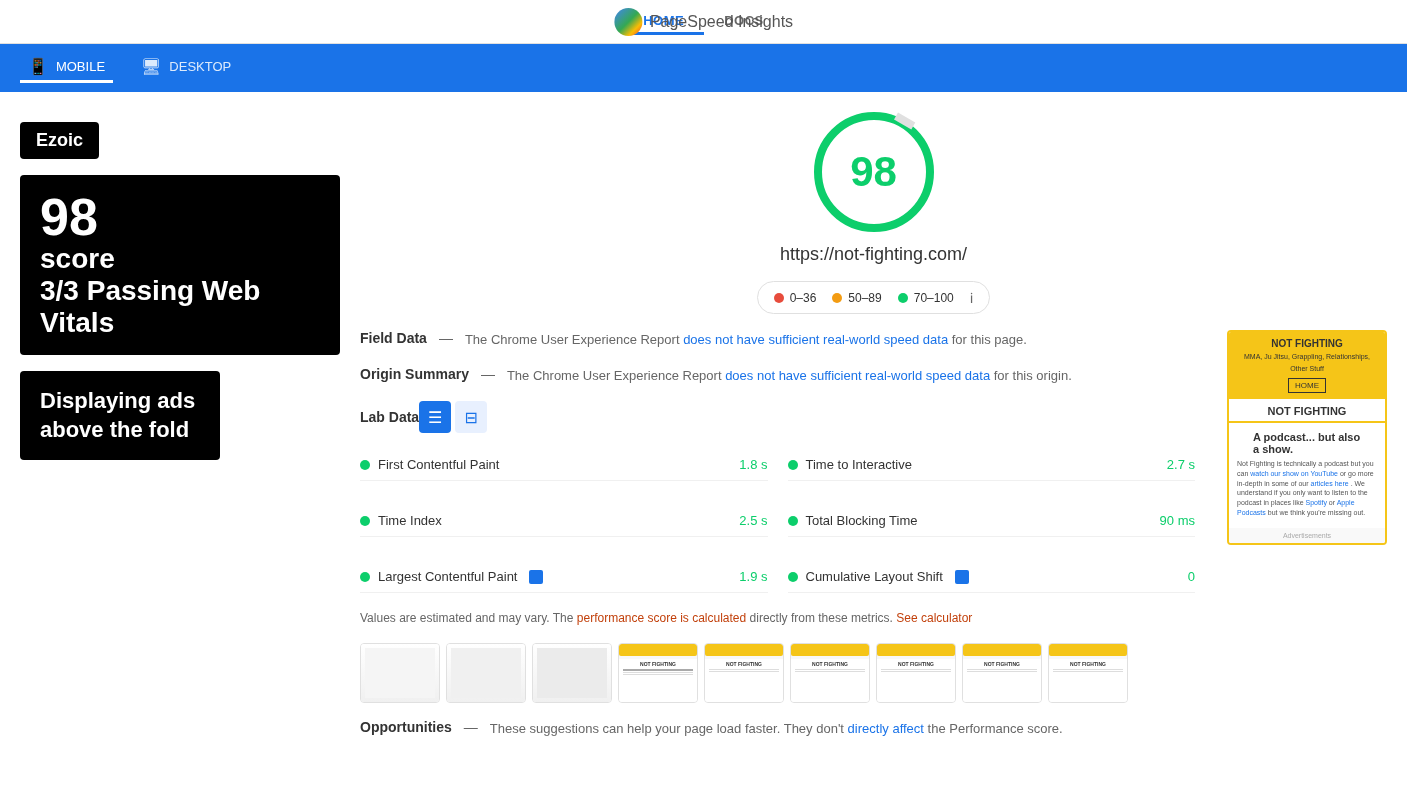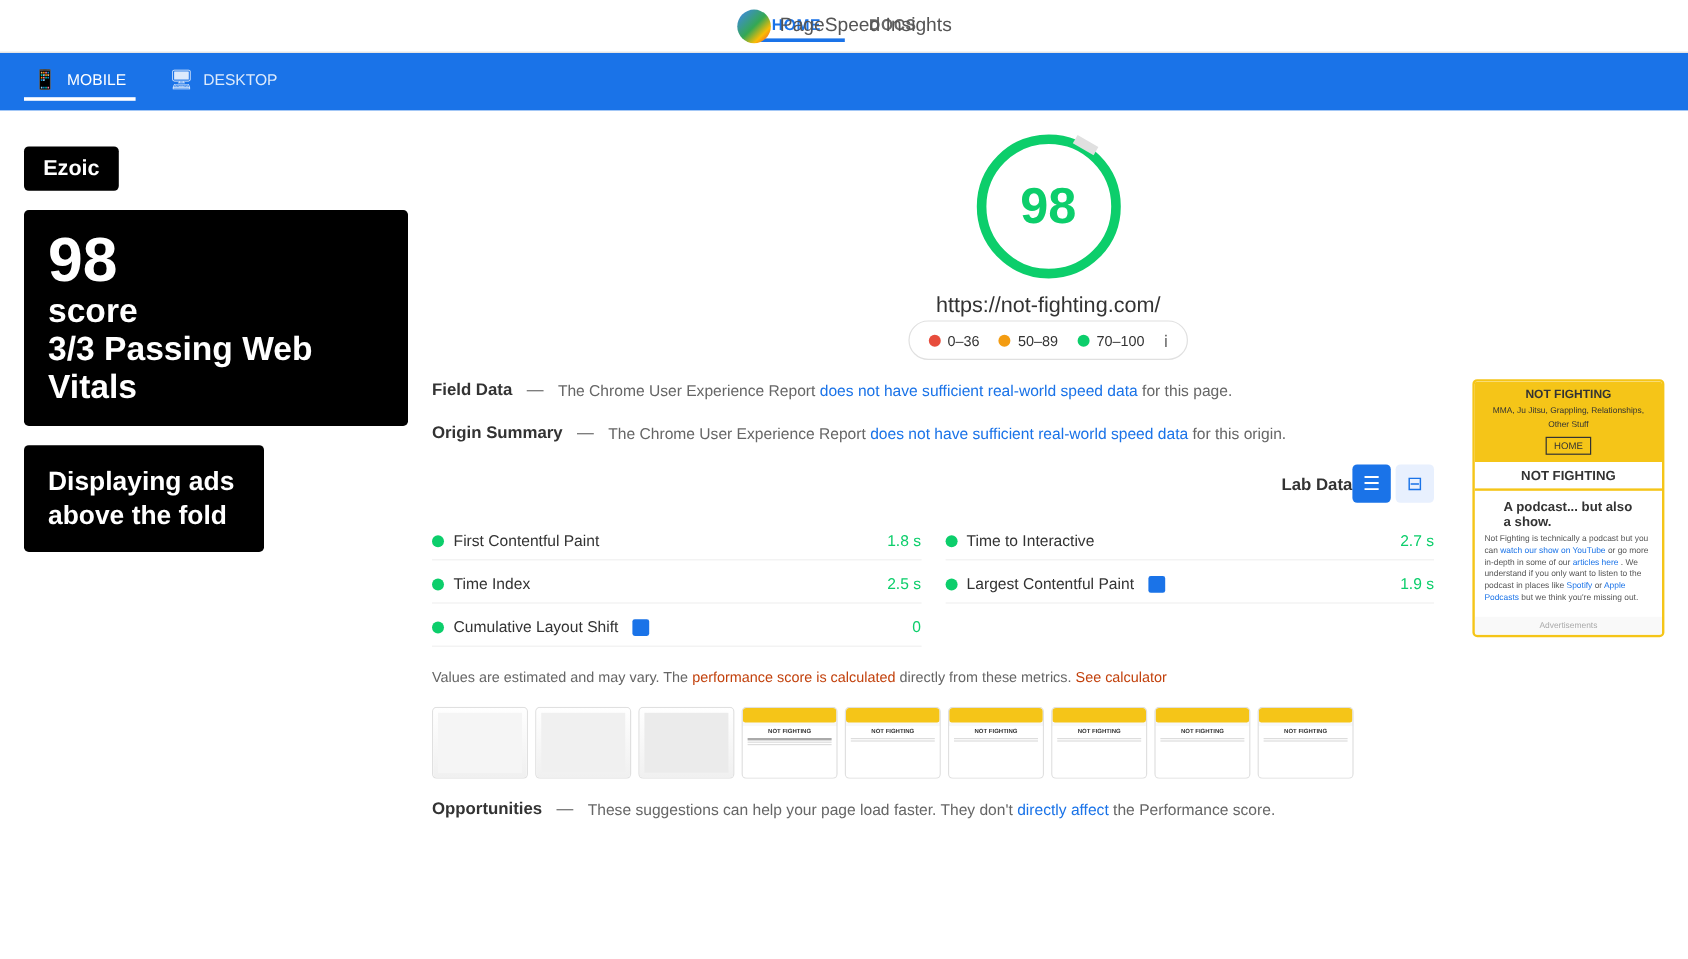--- a/index.html
+++ b/index.html
@@ -64,48 +64,48 @@
     .score-circle {
       width: 120px; height: 120px; border-radius: 50%;
       border: 8px solid #0cce6b; display: flex; align-items: center; justify-content: center;
       font-size: 42px; font-weight: bold; color: #0cce6b; margin-bottom: 12px;
       position: relative;
     }
     .circle-gap {
       position: absolute; top: -8px; right: 10px; width: 20px; height: 8px; background: #e0e0e0;
       transform: rotate(30deg); transform-origin: left center;
     }
-    .url-text { font-size: 18px; color: #333; margin-bottom: 2px; }
+    .url-text { font-size: 18px; color: #333; margin-bottom: 16px; }
     .score-legend { display: flex; gap: 16px; align-items: center; border: 1px solid #e0e0e0; border-radius: 20px; padding: 6px 16px; }
     .legend-item { display: flex; align-items: center; gap: 6px; font-size: 12px; }
     .legend-dot { width: 10px; height: 10px; border-radius: 50%; }
     .legend-dot.red { background: #e74c3c; }
     .legend-dot.orange { background: #f39c12; }
     .legend-dot.green { background: #0cce6b; }
     .info-icon { color: #666; font-size: 14px; cursor: pointer; }
 
     
     .section { margin-bottom: 16px; }
     .section-row { display: flex; align-items: flex-start; gap: 8px; margin-bottom: 12px; }
     .section-title { font-size: 14px; font-weight: bold; color: #333; white-space: nowrap; }
     .section-dash { color: #666; margin: 0 4px; }
     .section-text { font-size: 13px; color: #666; line-height: 1.5; }
     .section-link { color: #1a73e8; text-decoration: none; }
 
     
-    .lab-data-header { display: flex; align-items: center; justify-content: flex-end; margin-bottom: 16px; }
+    .lab-data-header { display: flex; align-items: center; justify-content: flex-start; margin-bottom: 16px; }
     .view-toggle { display: flex; gap: 4px; }
     .toggle-btn {
       width: 32px; height: 32px; border: none; border-radius: 4px; cursor: pointer;
       display: flex; align-items: center; justify-content: center; font-size: 16px;
     }
     .toggle-btn.active { background: #1a73e8; color: #fff; }
     .toggle-btn.inactive { background: #e8f0fe; color: #1a73e8; }
 
-    .metrics-grid { display: grid; grid-template-columns: 1fr 1fr; gap: 4px 20px; margin-bottom: 16px; }
+    .metrics-grid { display: grid; grid-template-columns: 1fr 1fr; gap: 24px 20px; margin-bottom: 16px; }
     .metric-row { display: flex; align-items: center; justify-content: space-between; padding: 8px 0; border-bottom: 1px solid #f0f0f0; }
     .metric-left { display: flex; align-items: center; gap: 8px; }
     .metric-dot { width: 10px; height: 10px; border-radius: 50%; background: #0cce6b; flex-shrink: 0; }
     .metric-name { font-size: 13px; color: #333; }
     .metric-value { font-size: 13px; color: #0cce6b; font-weight: 500; }
     .metric-info { display: inline-block; width: 14px; height: 14px; background: #1a73e8; border-radius: 2px; margin-left: 4px; vertical-align: middle; }
 
     .calc-text { font-size: 12px; color: #666; margin-bottom: 16px; line-height: 1.5; }
     .calc-link { color: #c2410c; text-decoration: none; }
 
@@ -262,20 +262,27 @@
               <span class="metric-value">2.7 s</span>
             </div>
 
             <div class="metric-row">
               <div class="metric-left">
                 <div class="metric-dot"></div>
                 <span class="metric-name">Time Index</span>
               </div>
               <span class="metric-value">2.5 s</span>
             </div>
+            <div class="metric-row">
+              <div class="metric-left">
+                <div class="metric-dot"></div>
+                <span class="metric-name">Total Blocking Time</span>
+              </div>
+              <span class="metric-value">90 ms</span>
+            </div>
 
             <div class="metric-row">
               <div class="metric-left">
                 <div class="metric-dot"></div>
                 <span class="metric-name">Largest Contentful Paint</span>
                 <span class="metric-info"></span>
               </div>
               <span class="metric-value">1.9 s</span>
             </div>
             <div class="metric-row">

